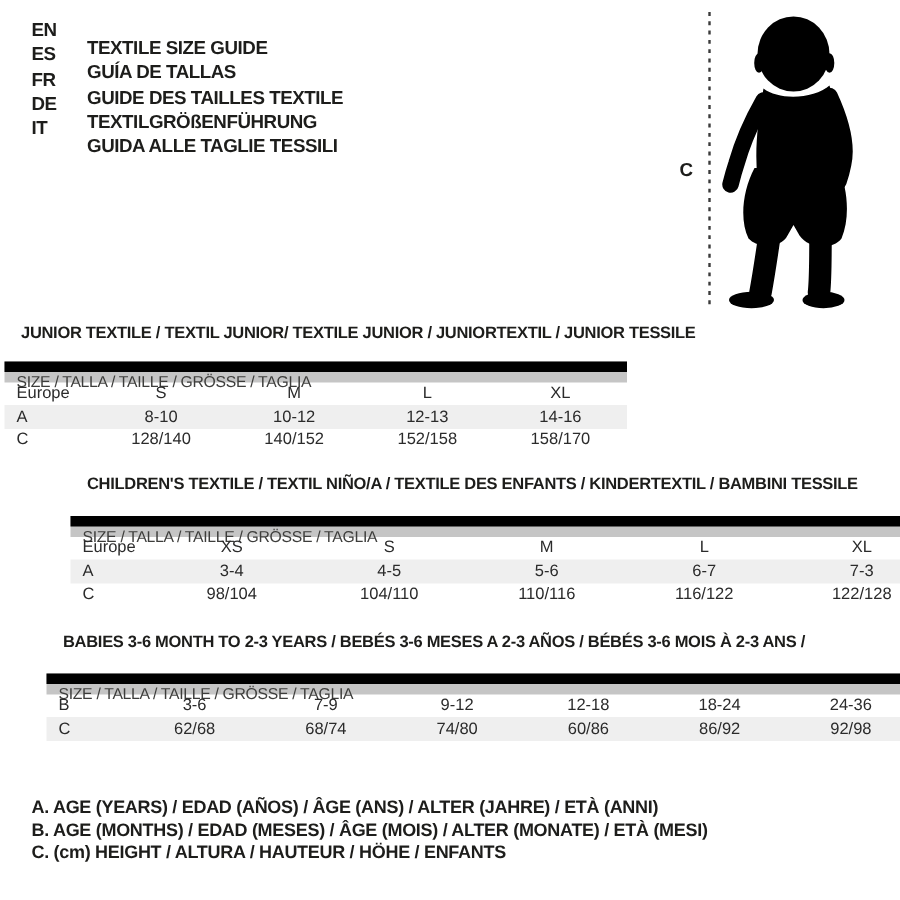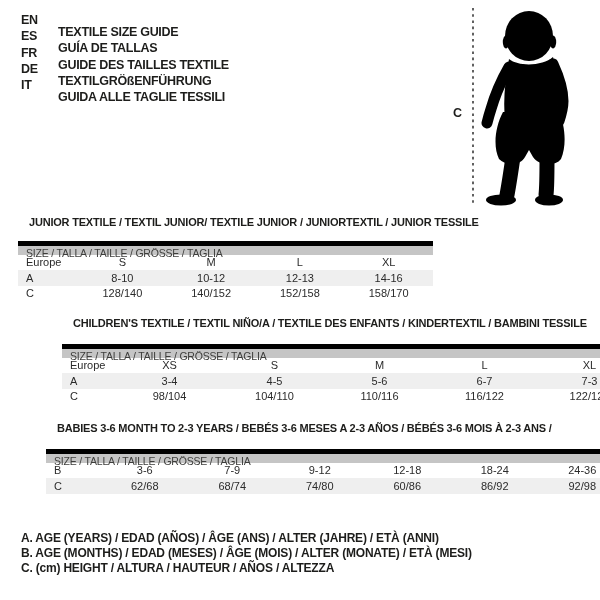--- a/index.html
+++ b/index.html
@@ -12,31 +12,31 @@
   
   .lang-block{position:absolute;left:21px;top:13px;}
   .lang-row{display:flex;height:16.3px;}
   .lang-code{width:37px;font-weight:bold;font-size:12.5px;letter-spacing:-0.3px;}
   .lang-title{font-weight:bold;font-size:12.5px;letter-spacing:-0.3px;white-space:nowrap;margin-top:12px;}
   
   .figure-line{position:absolute;left:472px;top:8px;height:198px;width:2px;}
   .figure-label{position:absolute;left:453px;top:106px;font-weight:bold;font-size:12.5px;}
   .figure-svg{position:absolute;left:479px;top:9px;}
   
-  .section{position:absolute;left:18px;}
+  .section{position:absolute;left:3px;}
   .s1{top:216px;width:415px;}
   .s2{top:317px;width:580px;margin-left:44px;}
   .s3{top:422px;width:580px;margin-left:28px;}
   .tbl-title{margin-left:11px;font-weight:bold;font-size:11px;line-height:13.5px;letter-spacing:-0.2px;white-space:nowrap;}
   .s1 .tbl{margin-top:11px;}
   .s2 .tbl{margin-top:13px;}
   .s3 .tbl{margin-top:13px;}
   .tbl-bar{
     height:14px;line-height:14px;background:var(--header-bar,#c5c5c5);
-    border-top:5px solid #000000;
+    border-top:7px solid #000000;
     font-size:10.5px;color:var(--bar-text,#3d3d3b);
     padding-left:8px;letter-spacing:-0.2px;box-sizing:border-box;
   }
   .tbl-row{display:flex;height:15.5px;align-items:center;font-size:11px;color:#2b2b2b;}
   .tbl-row.shaded{background:var(--row-shaded,#efefef);}
   .tbl-label{padding-left:8px;box-sizing:border-box;}
   .s1 .tbl-label{width:60px;}
   .s2 .tbl-label,.s3 .tbl-label{width:55px;}
   .tbl-cell{flex:1;text-align:center;}
   
@@ -183,16 +183,16 @@
             <div class="tbl-cell">86/92</div>
             <div class="tbl-cell">92/98</div>
           </div>
         </div>
     </div>
   </div>
 
   <div class="notes">
       <div class="note-line">A. AGE (YEARS) / EDAD (AÑOS) / ÂGE (ANS) / ALTER (JAHRE) / ETÀ (ANNI)</div>
       <div class="note-line">B. AGE (MONTHS) / EDAD (MESES) / ÂGE (MOIS) / ALTER (MONATE) / ETÀ (MESI)</div>
-      <div class="note-line">C. (cm) HEIGHT / ALTURA / HAUTEUR / AÑOS / ALTEZZA</div>
+      <div class="note-line">C. (cm) HEIGHT / ALTURA / HAUTEUR / HÖHE / ENFANTS</div>
     </div>
 
 </div>
 
 </body></html>

